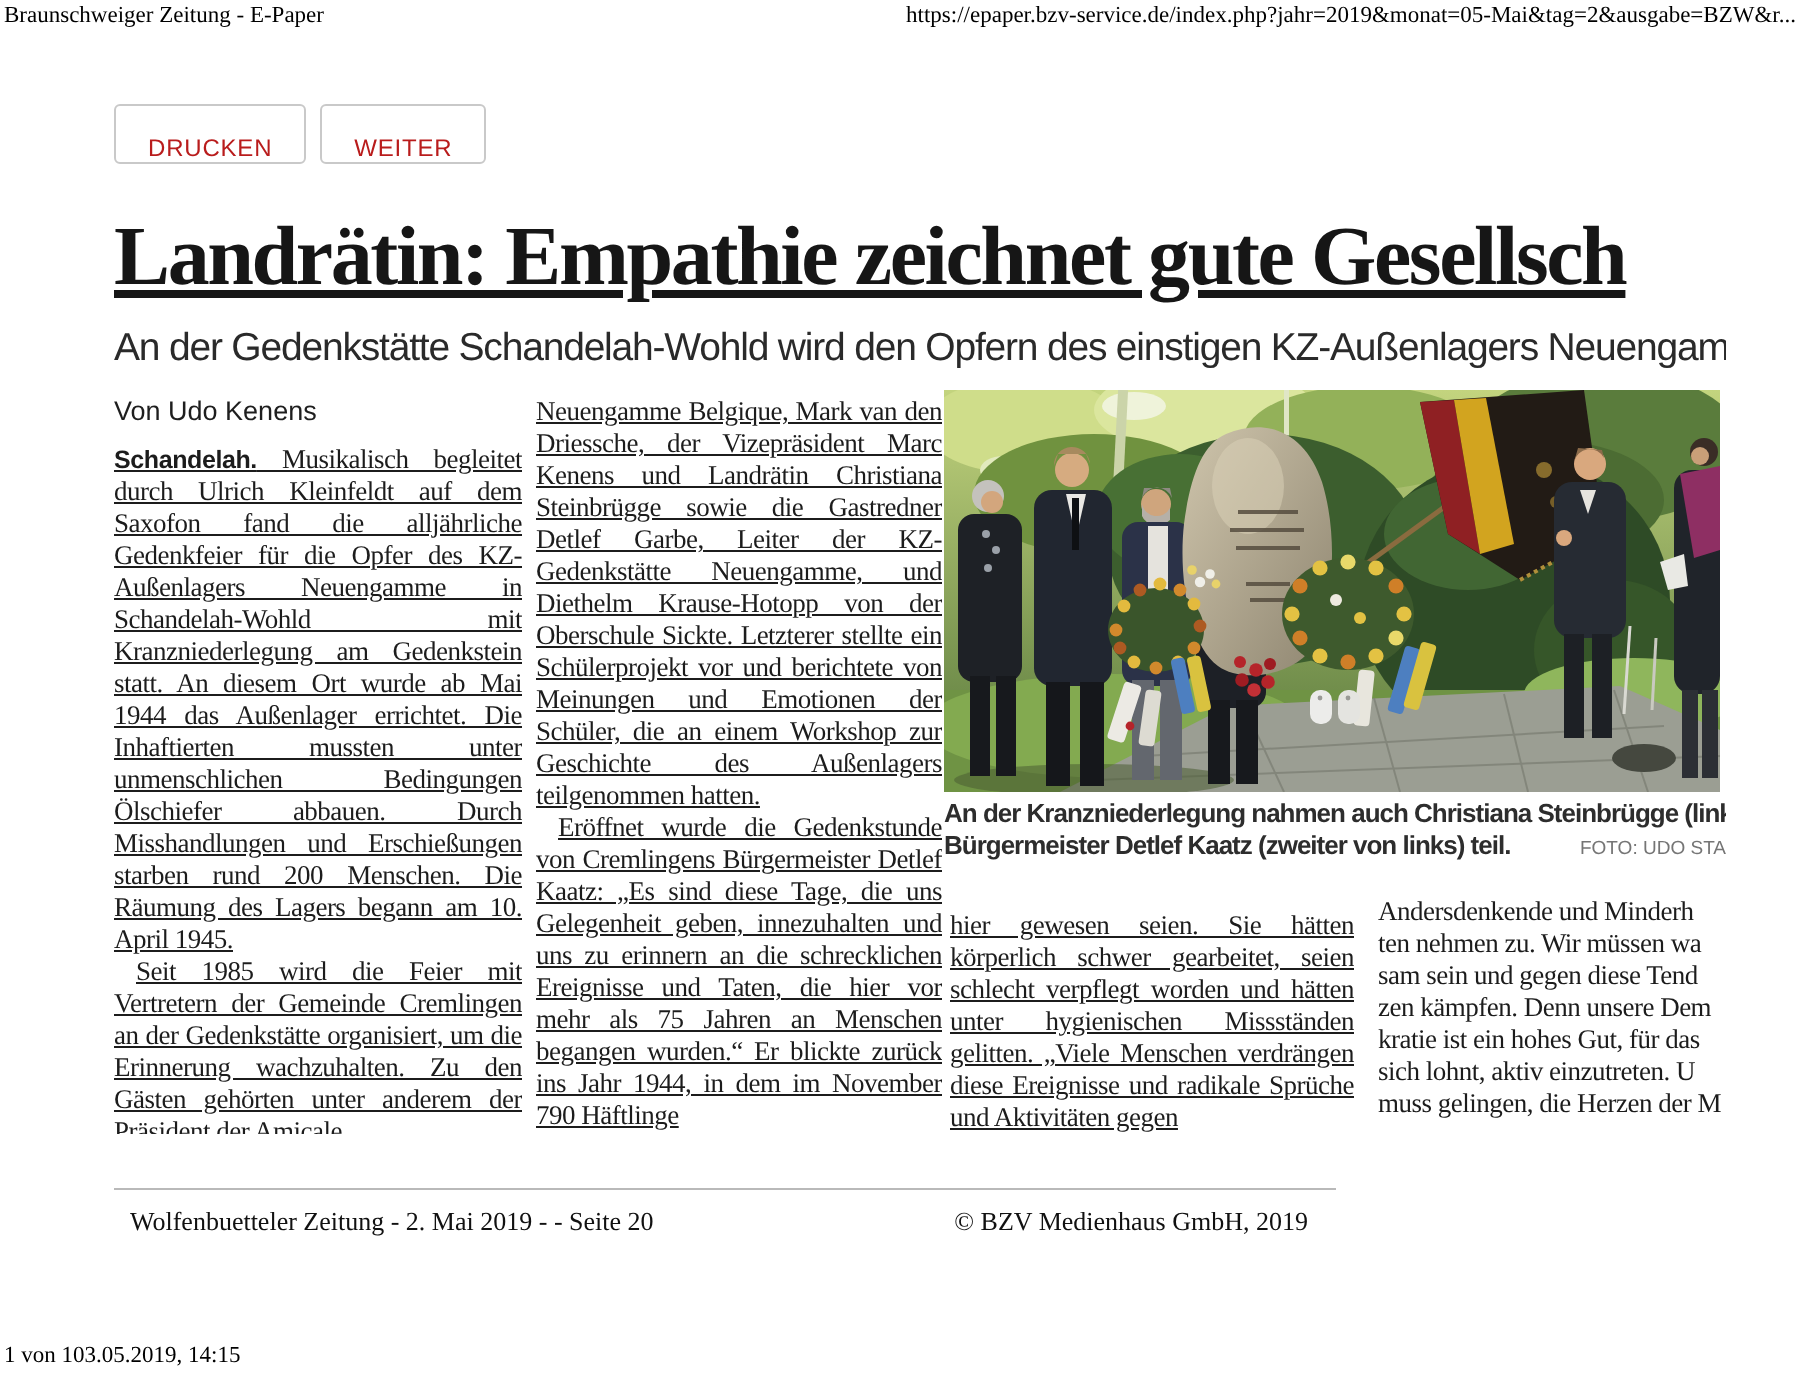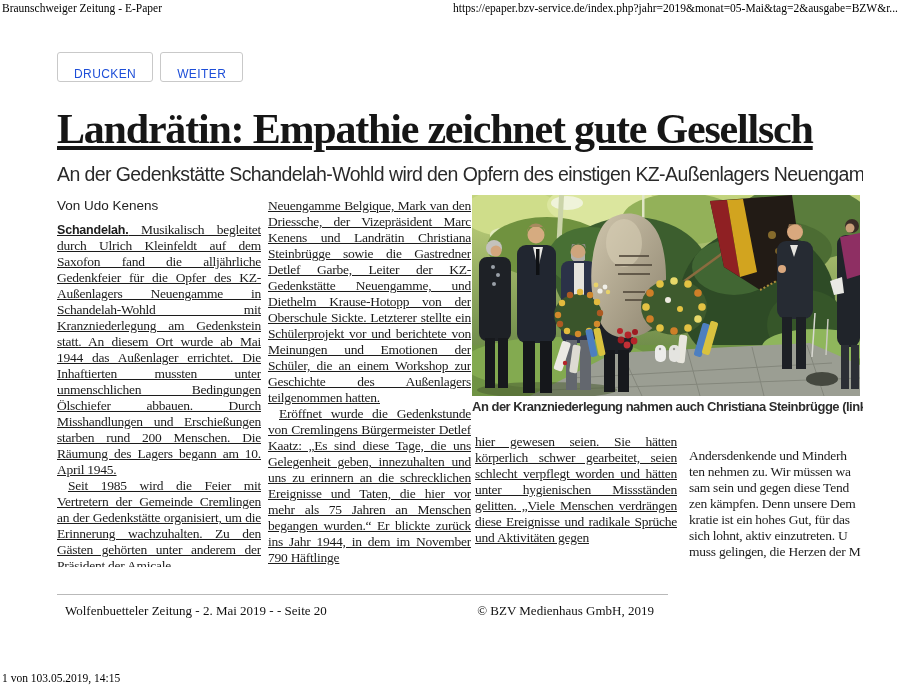--- a/index.html
+++ b/index.html
@@ -15,21 +15,21 @@
   }
   .print-footer{
     position:absolute;top:671px;left:2px;right:2px;
     display:flex;
     font:11.5px/14px "Liberation Serif", serif;color:#000;
   }
   
   .toolbar{position:absolute;top:52px;left:57px;display:flex;gap:7px;}
   .toolbar button{
     height:26px;padding:14px 16px;background:#fff;border:1px solid #c9c9c9;
-    border-radius:3px;color:#1d4ed8;font:12px "Liberation Sans", sans-serif;
+    border-radius:3px;color:#b91c1c;font:12px "Liberation Sans", sans-serif;
     letter-spacing:.4px;cursor:pointer;
   }
   
   .article{position:absolute;left:57px;top:105px;width:806px;height:482px;overflow:hidden;}
   .headline{
     position:absolute;top:0;left:0;margin:0;white-space:nowrap;
     font:bold 42px/48px "Liberation Serif", serif;letter-spacing:-1.2px;color:#161616;text-decoration:underline;
   }
   .subheadline{
     position:absolute;top:57px;left:0;margin:0;white-space:nowrap;
@@ -42,21 +42,21 @@
   }
   .body-col{
     font:13.5px/16px "Liberation Serif", serif;color:#1c1c1c;
     text-align:justify;letter-spacing:-0.25px;hyphens:auto;
   }
   .body-col p{margin:0;text-decoration:underline;}
   .body-col p.indent{text-indent:11px;}
   .lead-in{font:bold 12.5px "Liberation Sans", sans-serif;letter-spacing:-0.2px;}
   .col1{position:absolute;left:0;top:117px;width:204px;height:345px;overflow:hidden;}
   .col2{position:absolute;left:211px;top:93px;width:203px;height:390px;overflow:hidden;}
-  .col3{position:absolute;left:418px;top:329px;width:202px;height:115px;overflow:hidden;}
+  .col3{position:absolute;left:418px;top:350px;width:202px;height:115px;overflow:hidden;}
   .col4{position:absolute;left:632px;top:343px;width:220px;height:115px;overflow:hidden;text-align:left;}
   .col4 div{white-space:nowrap;}
   figure.photo{position:absolute;left:415px;top:90px;width:391px;margin:0;}
   figure.photo svg{display:block;}
   figcaption{margin-top:3px;width:391px;}
   .cap-line{
     font:bold 13px/16px "Liberation Sans", sans-serif;letter-spacing:-0.5px;
     color:#2d2d2d;white-space:nowrap;overflow:hidden;width:391px;
   }
   .cap-line2{position:relative;}
@@ -281,20 +281,21 @@
         <rect x="206" y="140" width="8" height="28" rx="2" fill="#e8e6dd" transform="rotate(6 210 154)"></rect>
         <rect x="183" y="150" width="11" height="17" rx="5" fill="#ececea"></rect>
         <rect x="197" y="150" width="11" height="17" rx="5" fill="#e4e4e0"></rect>
         <circle cx="188" cy="154" r="1.2" fill="#9a9a96"></circle>
           <circle cx="202" cy="154" r="1.2" fill="#9a9a96"></circle>
       </g>
     </svg>
     <figcaption>
       <div class="cap-line">An der Kranzniederlegung nahmen auch Christiana Steinbrügge (links) und</div>
       <div class="cap-line cap-line2">
+        <span>Bürgermeister Detlef Kaatz (zweiter von links) teil.</span>
         <span class="credit">FOTO: UDO STA</span>
       </div>
     </figcaption>
   </figure>
 
   <div class="body-col col3">
     <p>hier gewesen seien. Sie hätten körperlich schwer gearbeitet, seien schlecht verpflegt worden und hätten unter hygienischen Missständen gelitten. „Viele Menschen verdrängen diese Ereignisse und radikale Sprüche und Aktivitäten gegen</p>
   </div>
 
   <div class="body-col col4">

